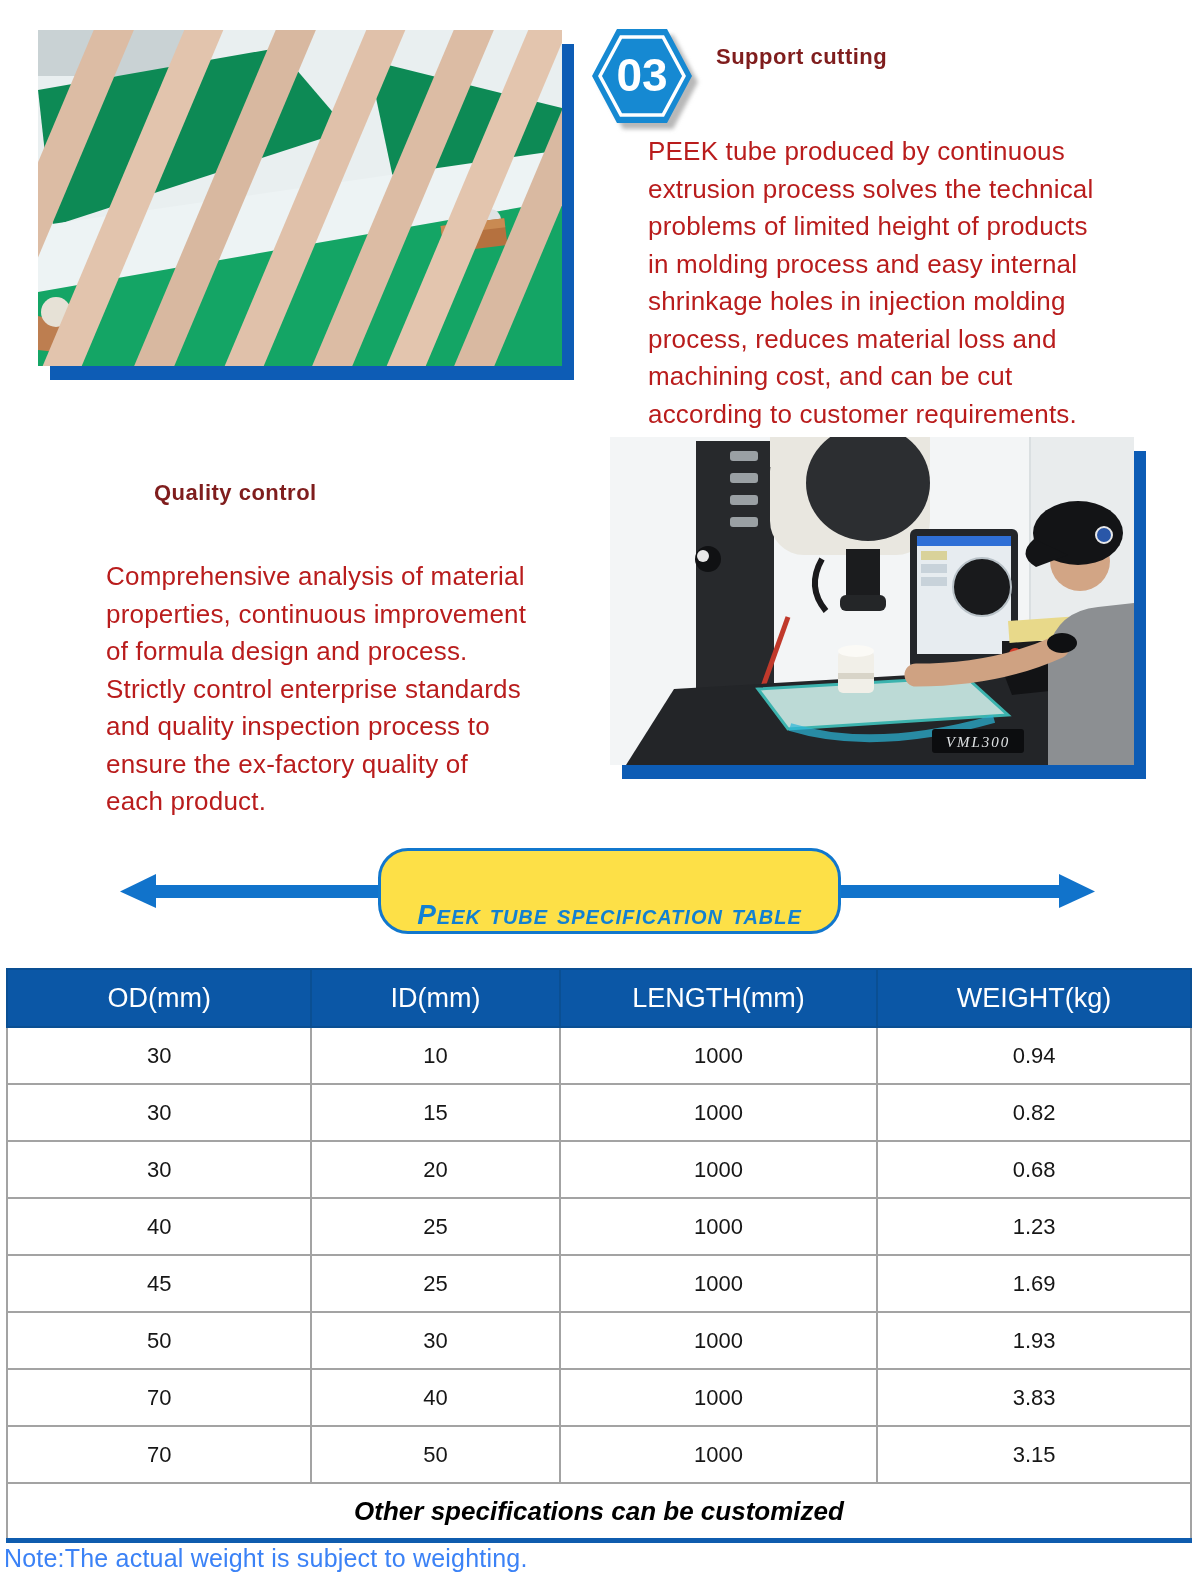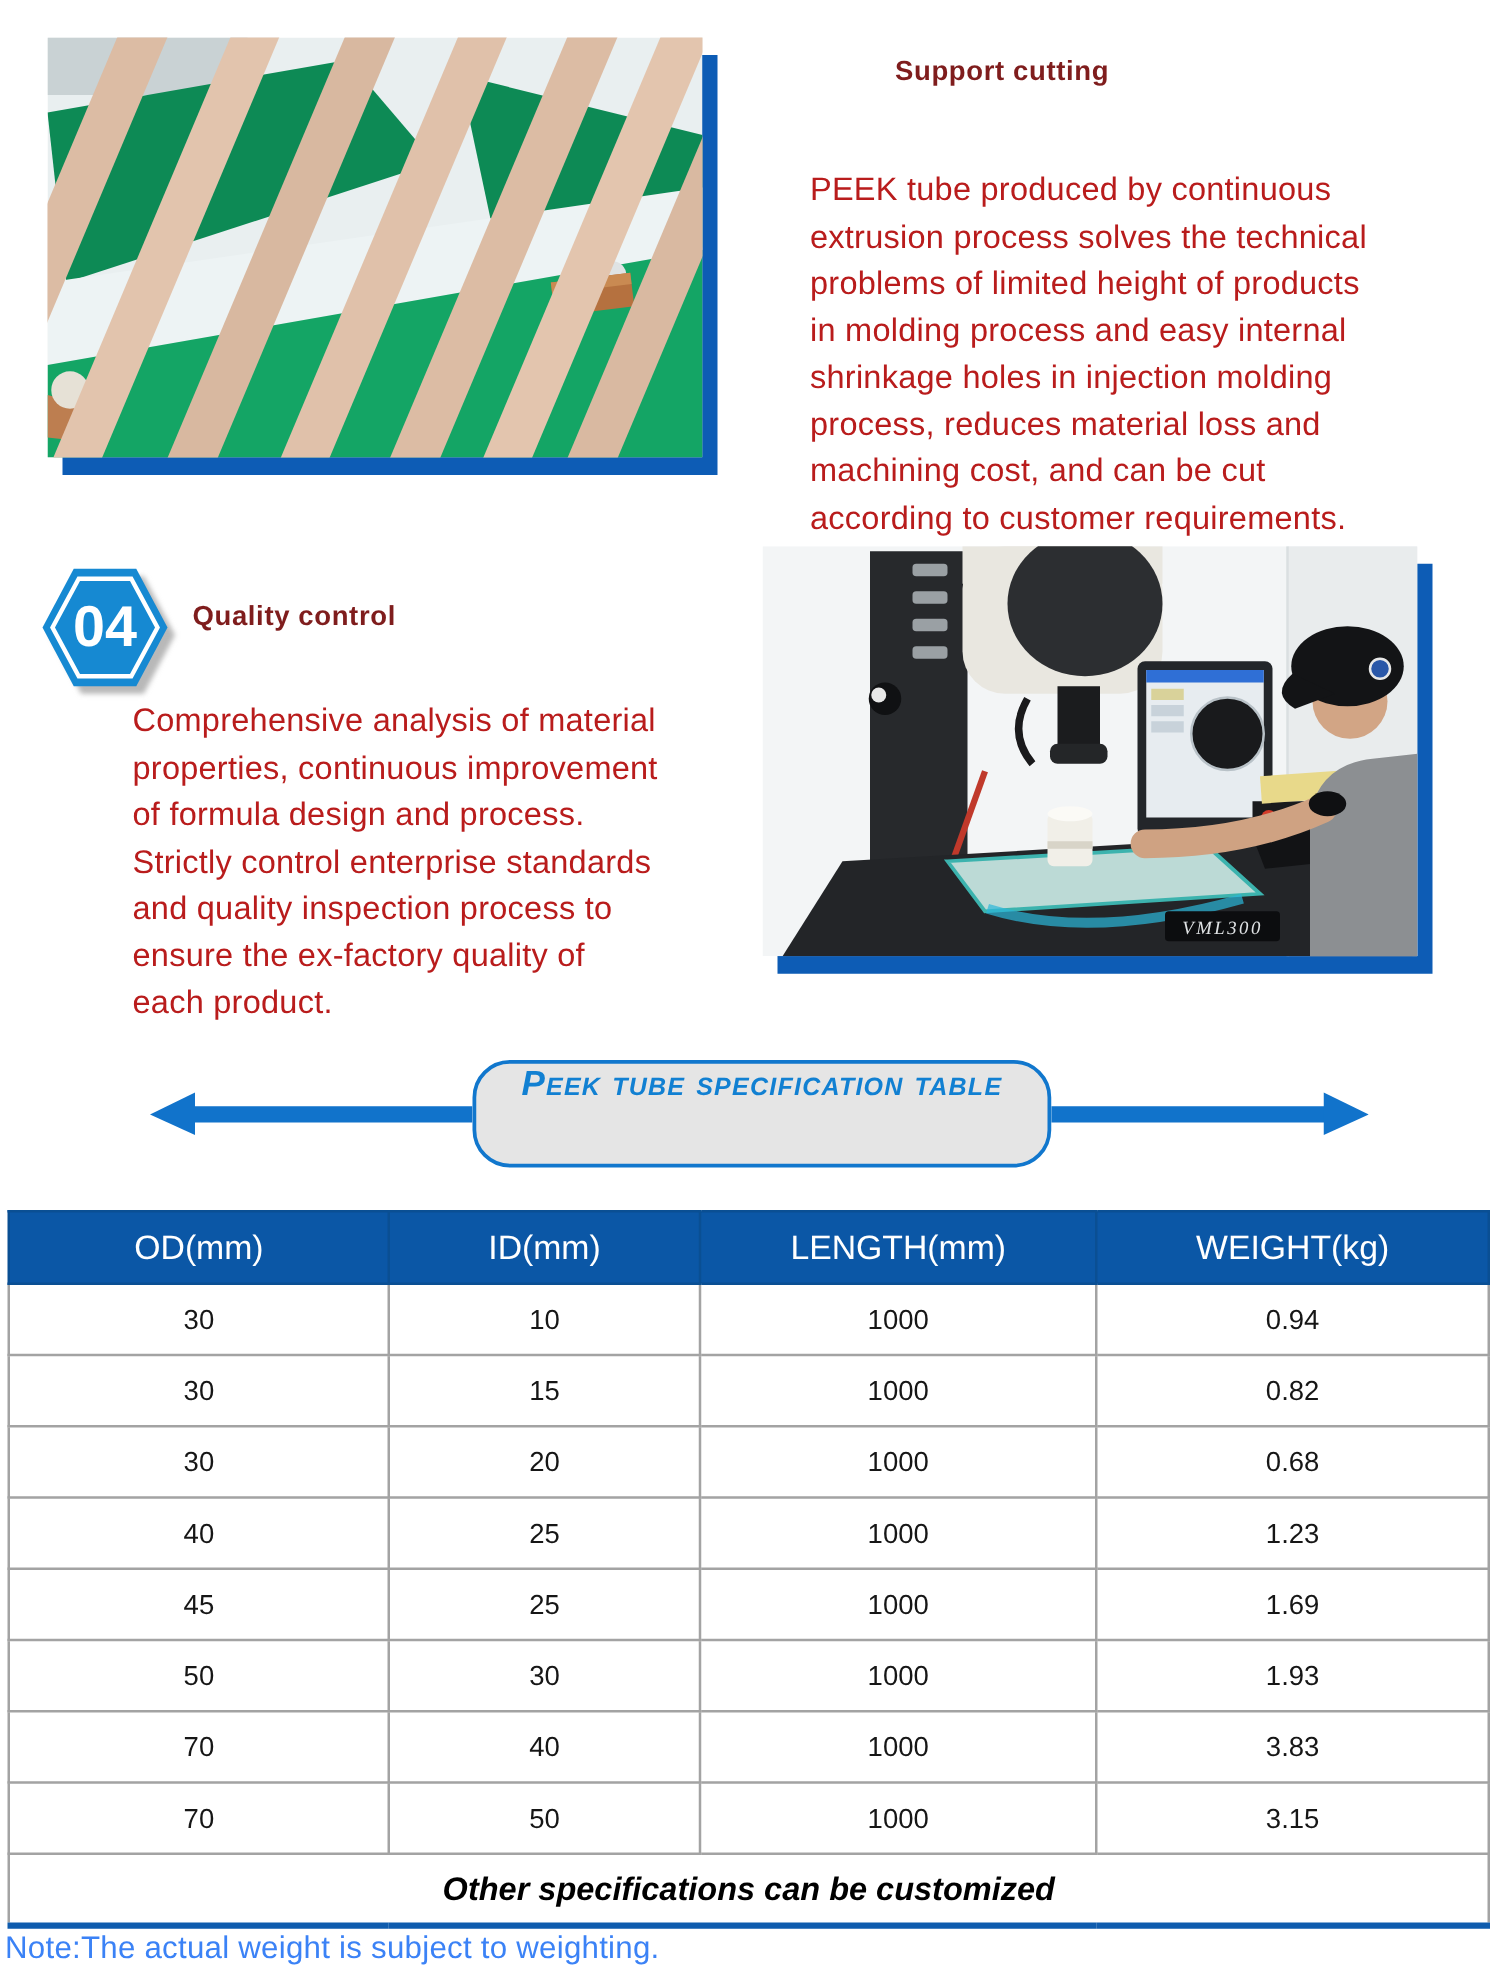--- a/index.html
+++ b/index.html
@@ -30,22 +30,22 @@
         white-space:pre-line;letter-spacing:.2px;}
   .para-03{left:648px;top:133px;width:545px;}
   .para-04{left:106px;top:558px;width:505px;}
 
   
   .arrow{position:absolute;height:36px;top:873px;}
   .arrow svg{display:block;width:100%;height:100%;}
   .arrow-left{left:120px;width:258px;}
   .arrow-right{left:841px;width:254px;}
   .pill{position:absolute;left:378px;top:848px;width:463px;height:86px;box-sizing:border-box;
-        background:#e5e5e5;border:3px solid #1177cd;border-radius:30px;
-        display:flex;align-items:flex-start;justify-content:center;}
+        background:#fde047;border:3px solid #1177cd;border-radius:30px;
+        display:flex;align-items:flex-end;justify-content:center;}
   .pill span{font-style:italic;font-variant:small-caps;font-weight:600;font-size:28px;
              color:#1180d2;letter-spacing:1px;}
 
   
   table.spec{position:absolute;left:6px;top:968px;width:1186px;border-collapse:collapse;
              table-layout:fixed;border:2px solid #1e6cb5;border-bottom:5px solid #0f5cae;}
   table.spec th,table.spec td{border:2px solid #a3a3a3;text-align:center;padding:0;}
   table.spec thead th{background:#0b57a6;color:#fff;font-weight:400;font-size:27px;
                       height:56px;border-color:#0a4f93;}
   table.spec tbody td{height:55px;font-size:22px;color:#161616;background:#fff;}
@@ -77,37 +77,37 @@
       <line x1="80" y1="-10" x2="-70" y2="346" stroke="#dcbca4" stroke-width="37"></line>
       <line x1="170" y1="-10" x2="20" y2="346" stroke="#e2c4ad" stroke-width="36"></line>
       <line x1="262" y1="-10" x2="112" y2="346" stroke="#d8b8a0" stroke-width="37"></line>
       <line x1="352" y1="-10" x2="202" y2="346" stroke="#e0c1aa" stroke-width="36"></line>
       <line x1="440" y1="-10" x2="290" y2="346" stroke="#dcbca4" stroke-width="37"></line>
       <line x1="514" y1="-10" x2="364" y2="346" stroke="#e3c5ae" stroke-width="36"></line>
       <line x1="582" y1="-10" x2="432" y2="346" stroke="#d9b9a1" stroke-width="37"></line>
     </g>
   </svg>
 
+  <div class="badge badge-03">
+    <svg viewBox="0 0 104 100">
+      <polygon points="2,50 27,3 77,3 102,50 77,97 27,97" fill="#1689d2"></polygon>
+      <polygon points="10,50 31,11 73,11 94,50 73,89 31,89" fill="none" stroke="#ffffff" stroke-width="3.5"></polygon>
+      <text x="52" y="65" text-anchor="middle">03</text>
+    </svg>
+  </div>
   <div class="sec-title title-03">Support cutting</div>
   <div class="para para-03">PEEK tube produced by continuous
 extrusion process solves the technical
 problems of limited height of products
 in molding process and easy internal
 shrinkage holes in injection molding
 process, reduces material loss and
 machining cost, and can be cut
 according to customer requirements.</div>
 
-  <div class="badge badge-04">
-    <svg viewBox="0 0 104 100">
-      <polygon points="2,50 27,3 77,3 102,50 77,97 27,97" fill="#1689d2"></polygon>
-      <polygon points="10,50 31,11 73,11 94,50 73,89 31,89" fill="none" stroke="#ffffff" stroke-width="3.5"></polygon>
-      <text x="52" y="65" text-anchor="middle">04</text>
-    </svg>
-  </div>
   <div class="sec-title title-04">Quality control</div>
   <div class="para para-04">Comprehensive analysis of material
 properties, continuous improvement
 of formula design and process.
 Strictly control enterprise standards
 and quality inspection process to
 ensure the ex-factory quality of
 each product.</div>
 
   <div class="photo-shadow shadow2"></div>

